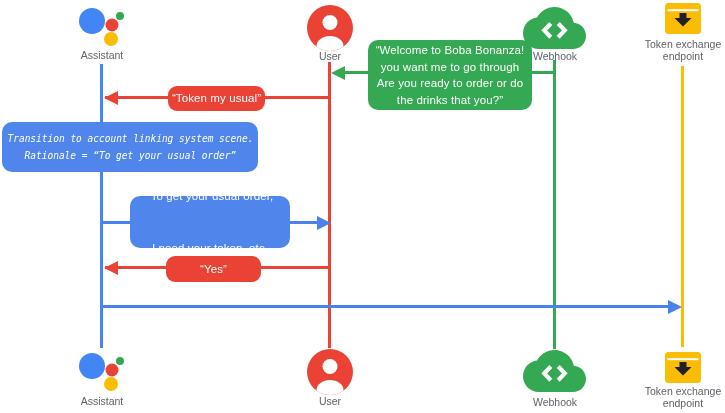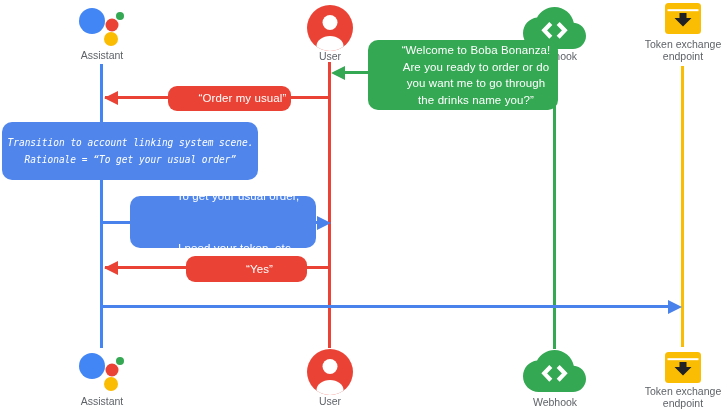--- a/index.html
+++ b/index.html
@@ -23,21 +23,21 @@
   .arrowhead.left.red    { border-right:14px solid #EA4335; }
   .arrowhead.left.green  { border-right:14px solid #34A853; }
   .arrowhead.right.blue  { border-left:14px solid #4a82ec; }
 
   .bubble { position:absolute; z-index:3; color:#fff; text-align:center;
     display:flex; flex-direction:column; justify-content:center; align-items:center;
     border-radius:10px; }
   .bubble.blue  { background:#5086EC; }
   .bubble.red   { background:#EA4335; }
   .bubble.green { background:#34A853; }
-  .bubble.sans  { font-size:11.5px; line-height:16.5px; letter-spacing:0.1px;padding-left:26px; }
+  .bubble.sans  { font-size:11.5px; line-height:16.5px; letter-spacing:0.1px; }
   .bubble.mono  { font-family:"DejaVu Sans Mono", monospace; font-style:italic;
                   font-size:10px; line-height:17px; }
   .bubble.mono > div { transform:scaleX(0.95); white-space:nowrap; }
   .bubble.sans > div { white-space:nowrap; }
 
   .actor-label { position:absolute; z-index:1; color:#5f6368; font-size:10.5px;
     line-height:11.5px; text-align:center; }
   .icon { position:absolute; z-index:1; }
 </style>
 </head>
@@ -79,46 +79,46 @@
     <rect x="0" y="0" width="36" height="31" rx="3.5" fill="#FBBC04"></rect>
     <rect x="2.5" y="6.2" width="31" height="2" fill="#fff"></rect>
     <path d="M14.5 10 h7 v5 h5 L18 23.5 9.5 15 h5 Z" fill="#202124"></path>
   </svg>
   <div class="actor-label" style="left:638px; top:39px; width:90px;">Token exchange endpoint</div>
 
   <div class="hline green" style="left:338px; top:71px; width:217px;"></div>
   <div class="arrowhead left green" style="left:331px; top:65.5px;"></div>
   <div class="bubble green sans" style="left:368px; top:40px; width:164px; height:70px;">
       <div>“Welcome to Boba Bonanza!</div>
+      <div>you want me to go through</div>
       <div>Are you ready to order or do</div>
-      <div>you want me to go through</div>
-      <div>the drinks name you?”</div>
+      <div>the drinks that you?”</div>
     </div>
 
   <div class="hline red" style="left:105px; top:96px; width:226px;"></div>
   <div class="arrowhead left red" style="left:104px; top:90.5px;"></div>
   <div class="bubble red sans" style="left:168px; top:86px; width:97px; height:25px; border-radius:9px;">
-    <div>“Order my usual”</div>
+    <div>“Token my usual”</div>
   </div>
 
-  <div class="bubble blue mono" style="left:2px; top:122px; width:256px; height:58px;">
+  <div class="bubble blue mono" style="left:2px; top:122px; width:256px; height:50px;">
       <div>Transition to account linking system scene.</div>
       <div>Rationale = “To get your usual order”</div>
     </div>
 
   <div class="hline blue" style="left:103px; top:221px; width:215px;"></div>
   <div class="arrowhead right blue" style="left:317px; top:215.5px;"></div>
   <div class="bubble blue sans" style="left:130px; top:196px; width:160px; height:52px;gap:36px;">
       <div>“To get your usual order,</div>
       <div>I need your token, etc.</div>
     </div>
 
   <div class="hline red" style="left:105px; top:266px; width:226px;"></div>
   <div class="arrowhead left red" style="left:104px; top:260.5px;"></div>
-  <div class="bubble red sans" style="left:186px; top:256px; width:95px; height:26px; border-radius:9px;">
+  <div class="bubble red sans" style="left:166px; top:256px; width:95px; height:26px; border-radius:9px;">
     <div>“Yes”</div>
   </div>
 
   <div class="hline blue" style="left:103px; top:305px; width:565px;"></div>
   <div class="arrowhead right blue" style="left:668px; top:299.5px;"></div>
 
   <svg class="icon" style="left:76px; top:349px;" width="52" height="46" viewBox="0 0 52 46">
     <circle cx="16" cy="17" r="13" fill="#4285F4"></circle>
     <circle cx="44" cy="12" r="4" fill="#34A853"></circle>
     <circle cx="36" cy="21" r="6.5" fill="#EA4335"></circle>

